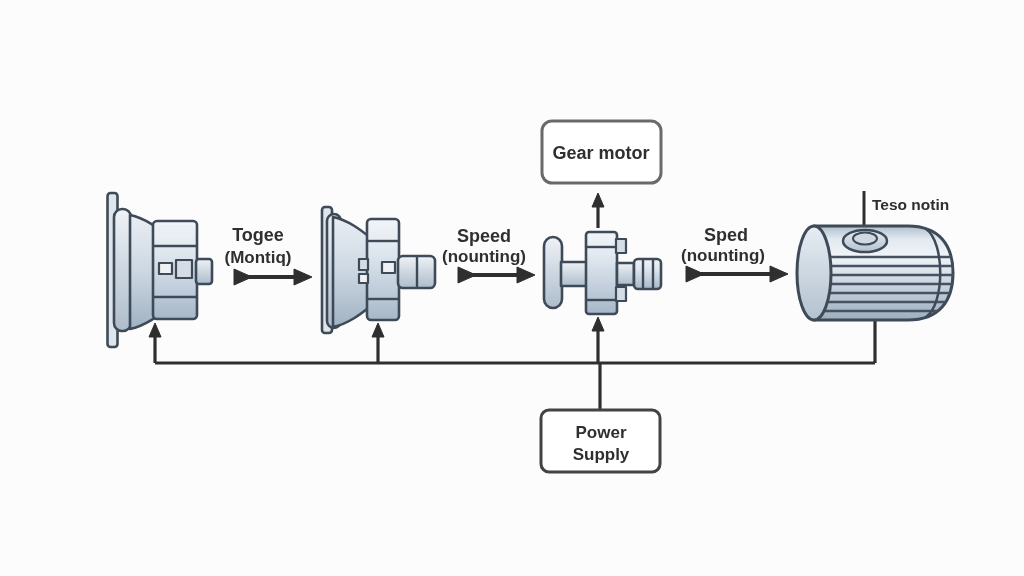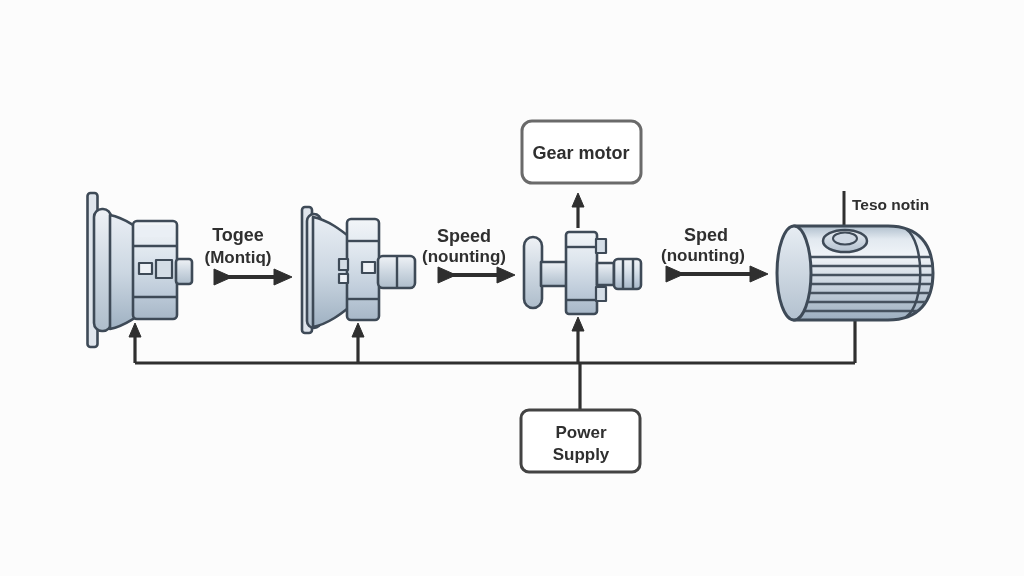--- a/index.html
+++ b/index.html
@@ -1,16 +1,16 @@
 <!DOCTYPE html>
 <html><head>
 <meta charset="utf-8">
 <style>
   html,body{margin:0;padding:0;background:#fcfcfc;}
-  .stage{position:relative;width:940px;height:576px;background:#fcfcfc;overflow:hidden;}
+  .stage{position:relative;width:940px;height:576px;background:#fcfcfc;overflow:hidden;margin-left:20px;}
   svg{display:block;}
   text{font-family:"Liberation Sans","DejaVu Sans",sans-serif;font-weight:bold;}
   .lbl{font-size:18px;}
   .lbl-sm{font-size:17px;}
   .lbl-xs{font-size:15.5px;}
 </style>
 </head>
 <body>
 
 <div class="stage">

